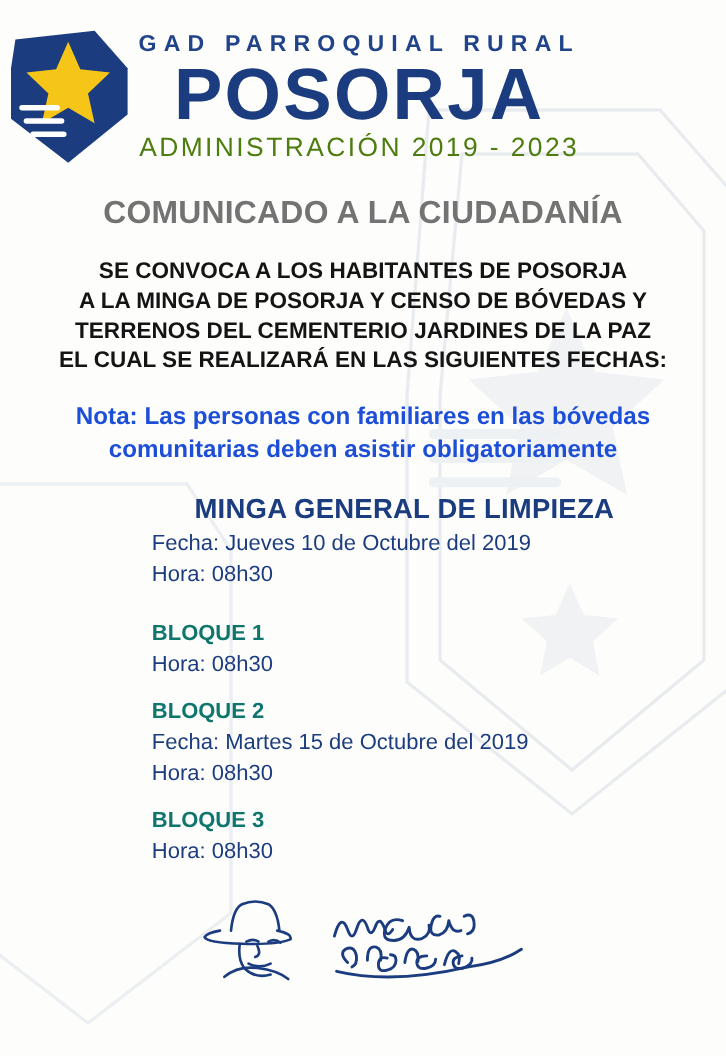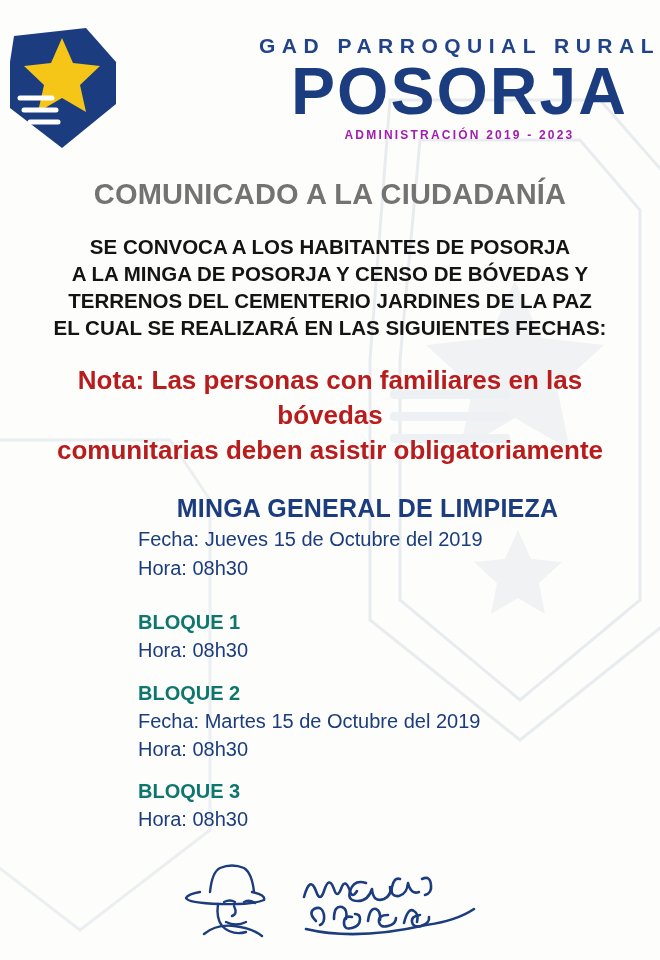--- a/index.html
+++ b/index.html
@@ -36,21 +36,21 @@
     left: -80px;
     top: 430px;
     width: 300px;
     height: 520px;
   }
   
   .header {
     position: relative;
     display: flex;
     align-items: center;
-    justify-content: space-between;
+    justify-content: flex-start;
     padding-top: 22px;
     z-index: 3;
   }
   .shield-wrap {
     position: relative;
     width: 120px;
     height: 132px;
     margin-right: 6px;
     flex: 0 0 auto;
   }
@@ -70,24 +70,24 @@
   }
   .brand .line2 {
     font-size: 66px;
     font-weight: bold;
     letter-spacing: 2px;
     color: #1b3c7e;
     line-height: 0.95;
     white-space: nowrap;
   }
   .brand .line3 {
-    font-size: 12px;
-    font-weight: bold;
+    font-size: 24px;
+    font-weight: normal;
     letter-spacing: 2.2px;
-    color: #a21caf;
+    color: #4d7c0f;
     margin-top: 7px;
     white-space: nowrap;
   }
   
   .content {
     position: relative;
     z-index: 3;
     padding: 0 24px;
     text-align: center;
   }
@@ -100,23 +100,23 @@
   }
   .convoca {
     margin-top: 22px;
     font-size: 20.5px;
     font-weight: bold;
     color: #141414;
     line-height: 1.32;
   }
   .nota {
     margin-top: 22px;
-    font-size: 26px;
-    font-weight: bold;
-    color: #b91c1c;
+    font-size: 22px;
+    font-weight: bold;
+    color: #1d4ed8;
     line-height: 1.35;
   }
   
   .sections {
     position: relative;
     z-index: 3;
     margin-top: 26px;
     padding-left: 60px;
     padding-right: 24px;
     text-align: left;
@@ -228,21 +228,21 @@
       <div>Nota: Las personas con familiares en las bóvedas</div>
       <div>comunitarias deben asistir obligatoriamente</div>
     </div>
   </div>
 
   <div class="sections">
 
     <div>
       <div class="section-head">MINGA GENERAL DE LIMPIEZA</div>
       <div class="section-lines">
-        <div class="line">Fecha: Jueves 15 de Octubre del 2019</div>
+        <div class="line">Fecha: Jueves 10 de Octubre del 2019</div>
         <div class="line">Hora: 08h30</div>
       </div>
     </div>
 
     <div class="spacer-sm"></div>
 
     <div>
 
       <div class="block">
         <div class="block-title">BLOQUE 1</div>

